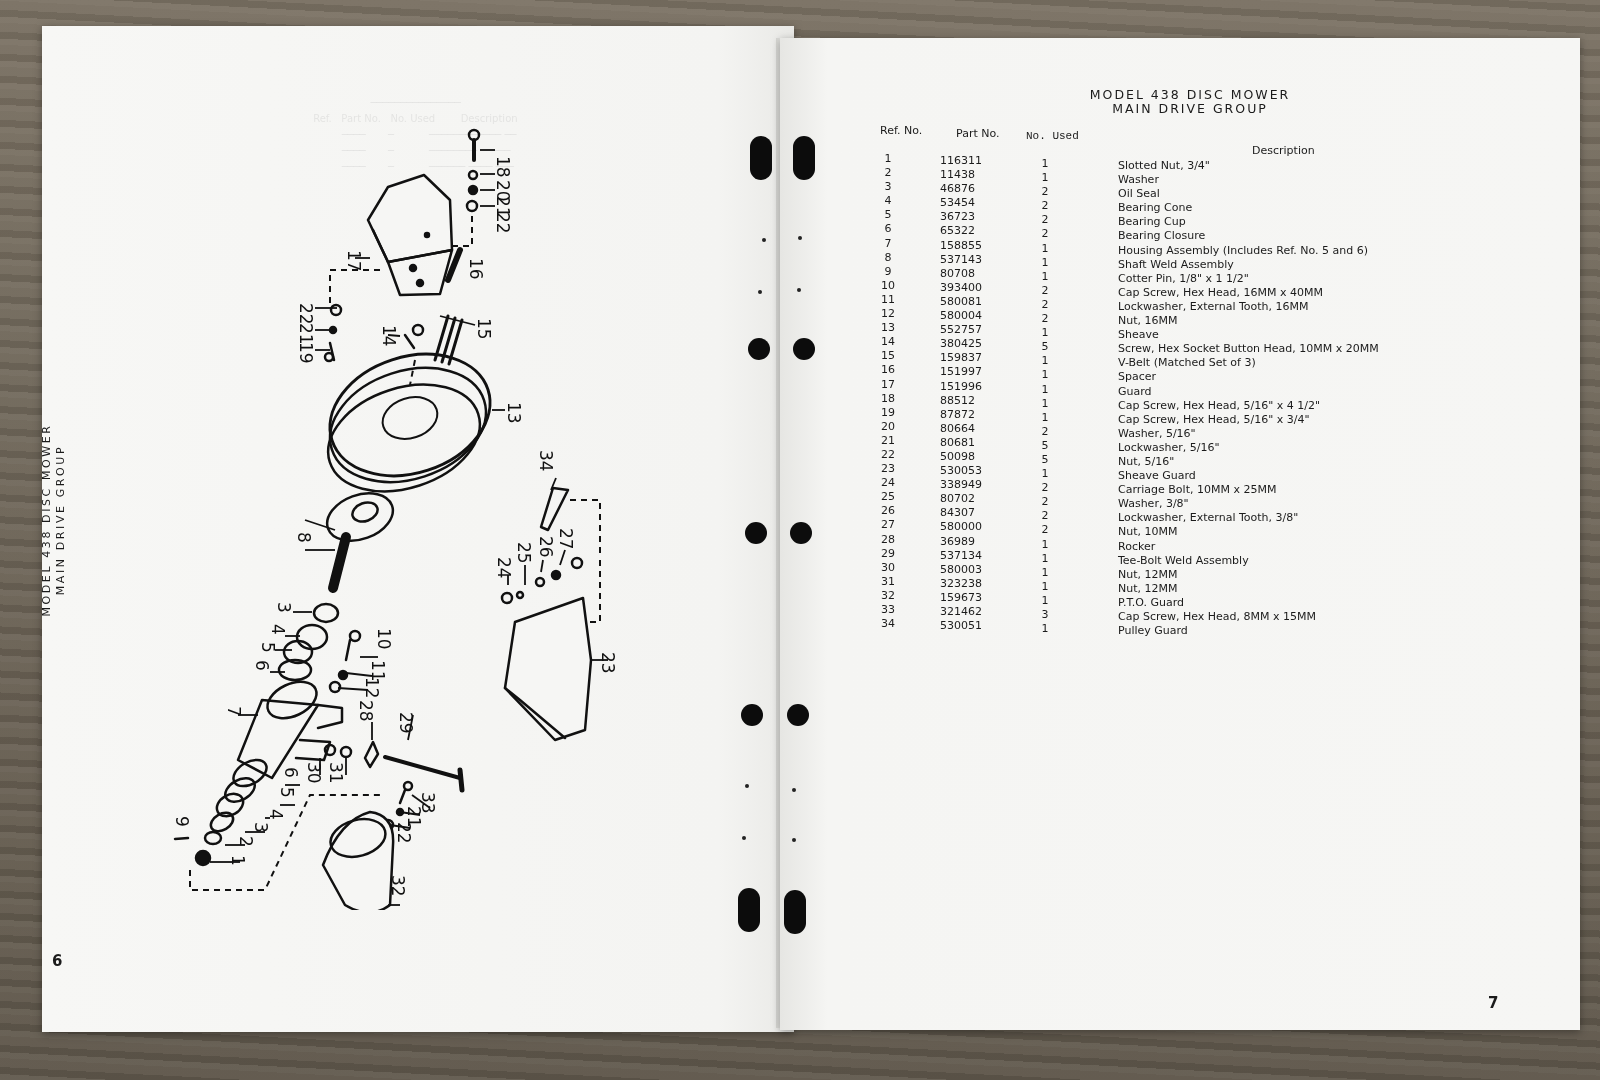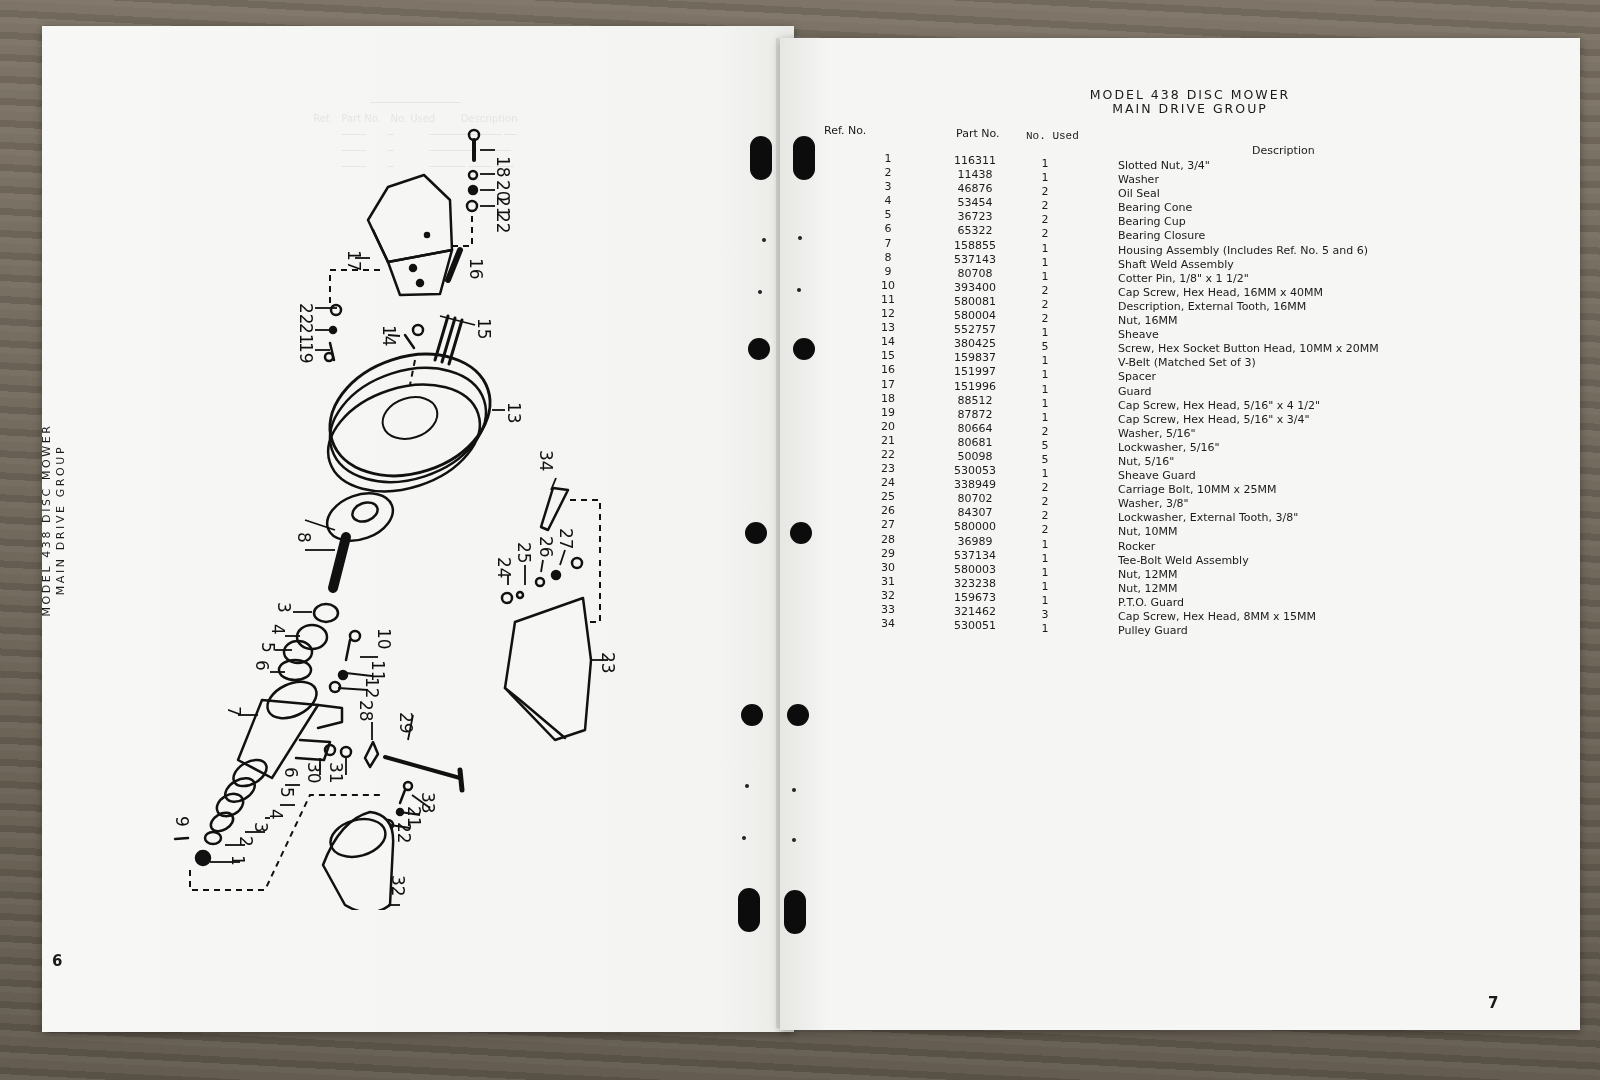--- a/index.html
+++ b/index.html
@@ -20,21 +20,21 @@
 
   .hole{position:absolute;background:#0c0c0c;border-radius:50%;}
   .hole.oval{border-radius:12px;}
   .dot{position:absolute;width:4px;height:4px;background:#222;border-radius:50%;}
 
   .rp-title{position:absolute;left:1080px;top:88px;width:220px;text-align:center;font-size:12.5px;letter-spacing:2px;line-height:14px;}
   .th{position:absolute;font-size:11px;}
   .col{position:absolute;top:152px;font-size:11px;line-height:14.1px;}
   .col div{white-space:nowrap;height:14.1px;}
   .c-ref{left:868px;width:40px;text-align:center;}
-  .c-part{left:940px;width:70px;text-align:center;}
+  .c-part{left:940px;width:70px;text-align:left;}
   .c-used{left:1035px;width:20px;text-align:center;}
   .c-desc{left:1138px;}
 
   .ghost{position:absolute;color:rgba(80,80,80,0.10);font-size:10px;line-height:16px;white-space:pre;}
   svg text{font-family:"DejaVu Sans", sans-serif;}
 </style>
 </head>
 <body>
 
 <div class="page left-page"></div>
@@ -263,21 +263,21 @@
 <div class="dot" style="left:742px;top:836px;"></div>
 <div class="dot" style="left:792px;top:838px;"></div>
 <div class="hole oval" style="left:738px;top:888px;width:22px;height:44px;"></div>
 <div class="hole oval" style="left:784px;top:890px;width:22px;height:44px;"></div>
 
 <div class="rp-title">
   <div>MODEL 438 DISC MOWER</div>
   <div>MAIN DRIVE GROUP</div>
 </div>
 
-<div class="th" style="left:824px;top:124px;">Ref. No.</div>
+<div class="th" style="left:880px;top:124px;">Ref. No.</div>
 <div class="th" style="left:956px;top:127px;">Part No.</div>
 <div class="th" style="left:1026px;top:130px;font-family:Liberation Mono, monospace;">No. Used</div>
 <div class="th" style="left:1252px;top:144px;text-align:right;">Description</div>
 
 <div class="col c-ref" id="col-ref">
     <div>1</div>
     <div>2</div>
     <div>3</div>
     <div>4</div>
     <div>5</div>
@@ -387,21 +387,21 @@
     <div>Slotted Nut, 3/4"</div>
     <div>Washer</div>
     <div>Oil Seal</div>
     <div>Bearing Cone</div>
     <div>Bearing Cup</div>
     <div>Bearing Closure</div>
     <div>Housing Assembly (Includes Ref. No. 5 and 6)</div>
     <div>Shaft Weld Assembly</div>
     <div>Cotter Pin, 1/8" x 1 1/2"</div>
     <div>Cap Screw, Hex Head, 16MM x 40MM</div>
-    <div>Description, External Tooth, 16MM</div>
+    <div>Lockwasher, External Tooth, 16MM</div>
     <div>Nut, 16MM</div>
     <div>Sheave</div>
     <div>Screw, Hex Socket Button Head, 10MM x 20MM</div>
     <div>V-Belt (Matched Set of 3)</div>
     <div>Spacer</div>
     <div>Guard</div>
     <div>Cap Screw, Hex Head, 5/16" x 4 1/2"</div>
     <div>Cap Screw, Hex Head, 5/16" x 3/4"</div>
     <div>Washer, 5/16"</div>
     <div>Lockwasher, 5/16"</div>

